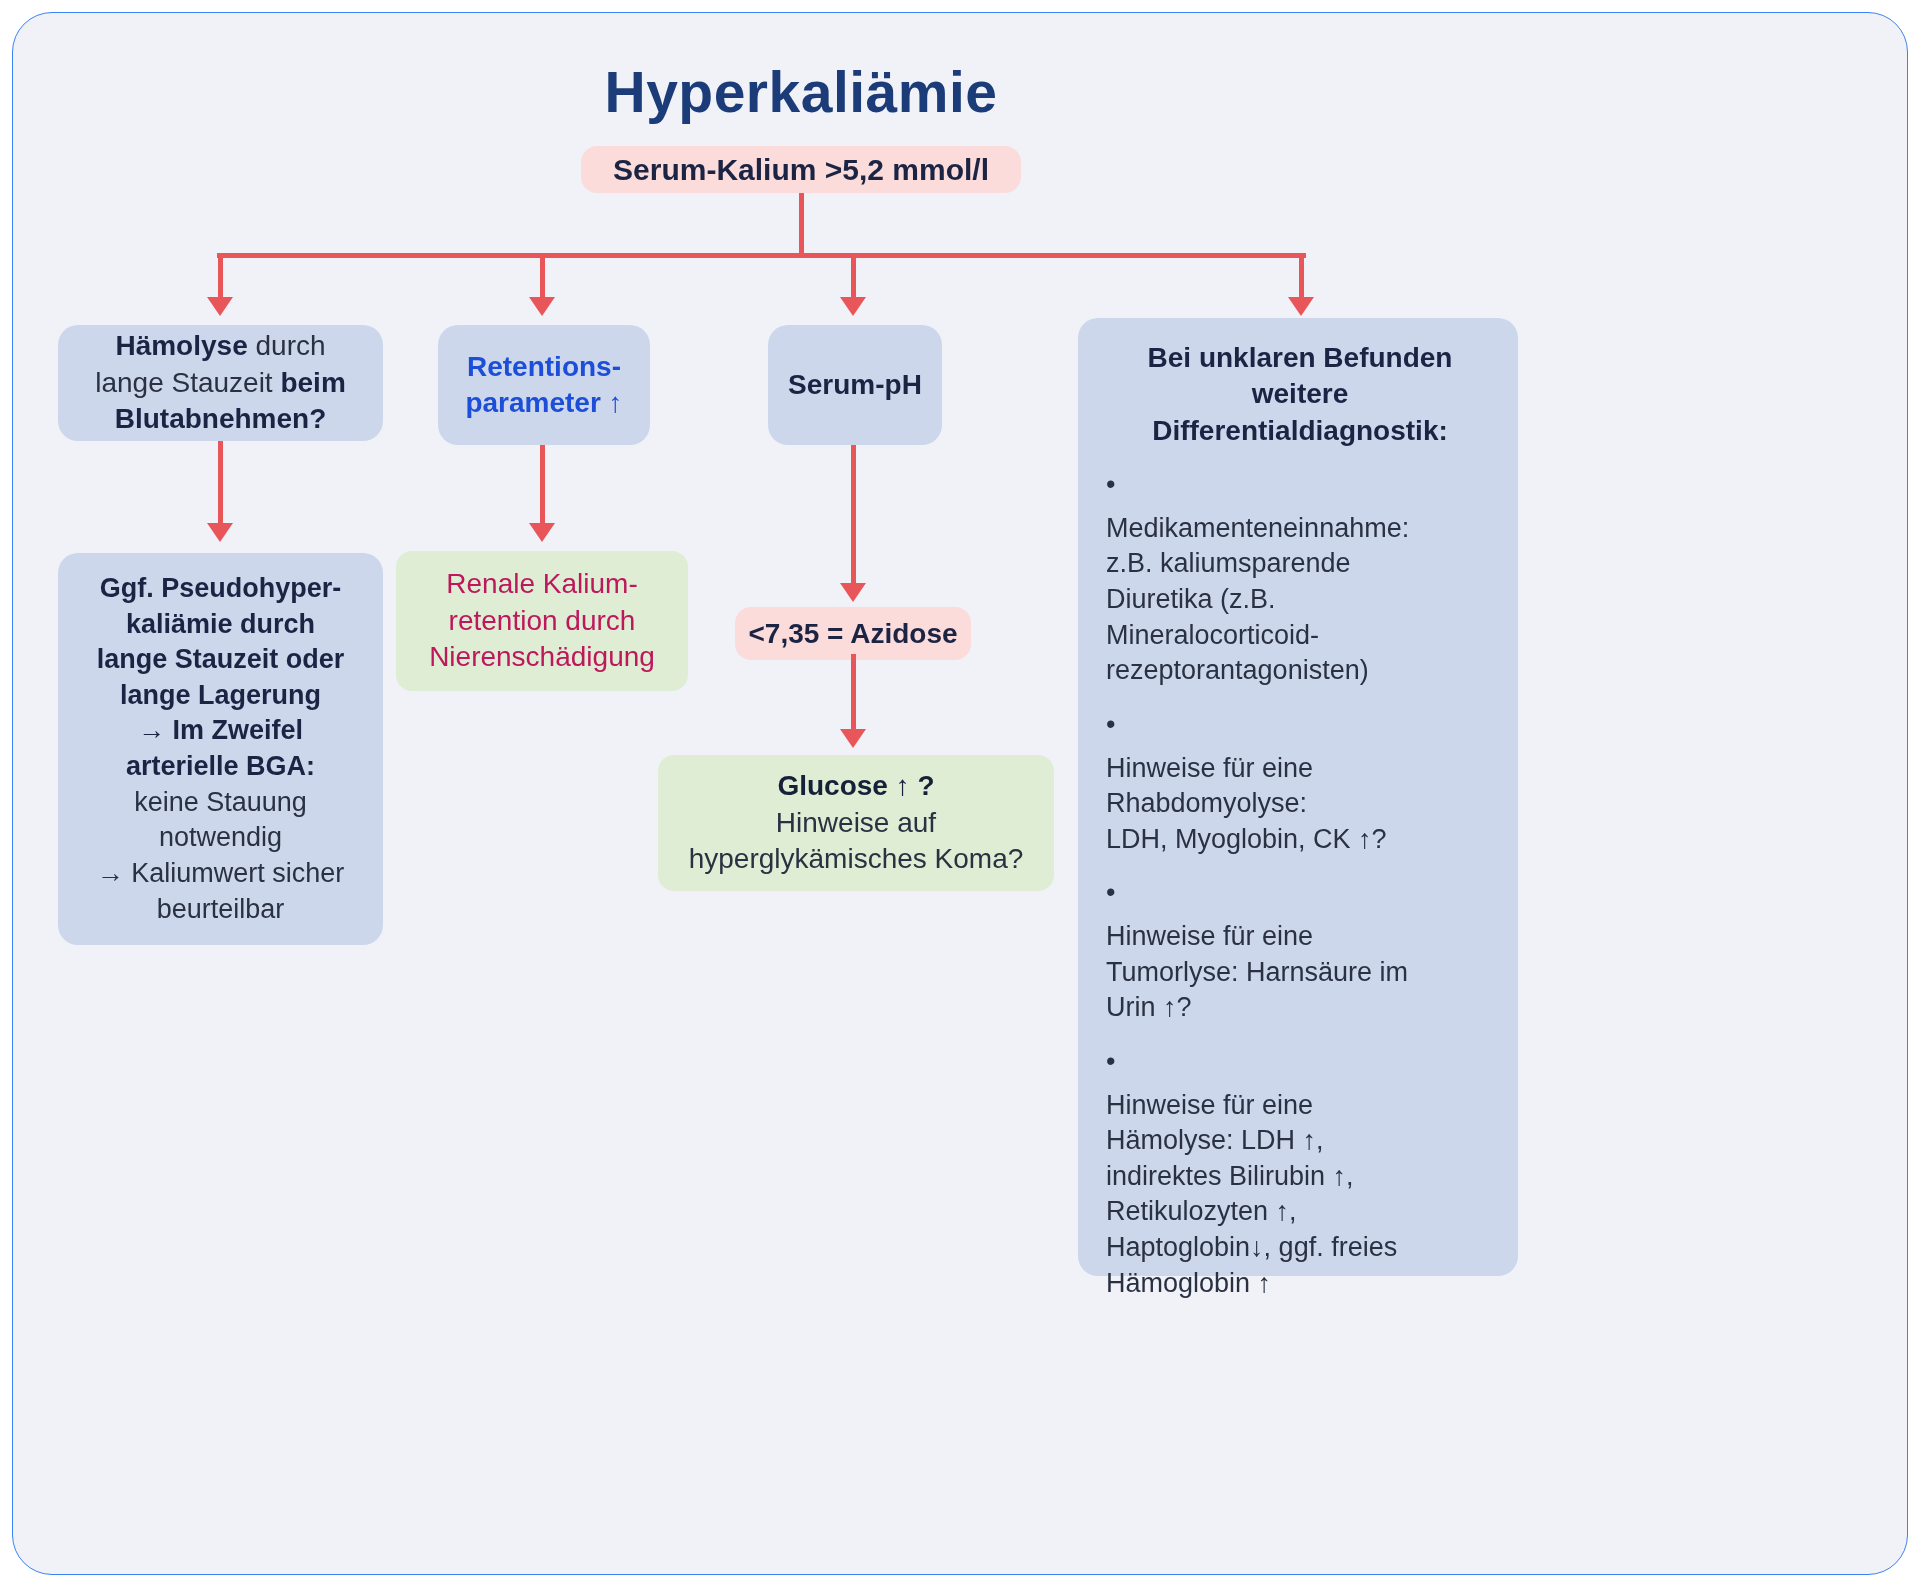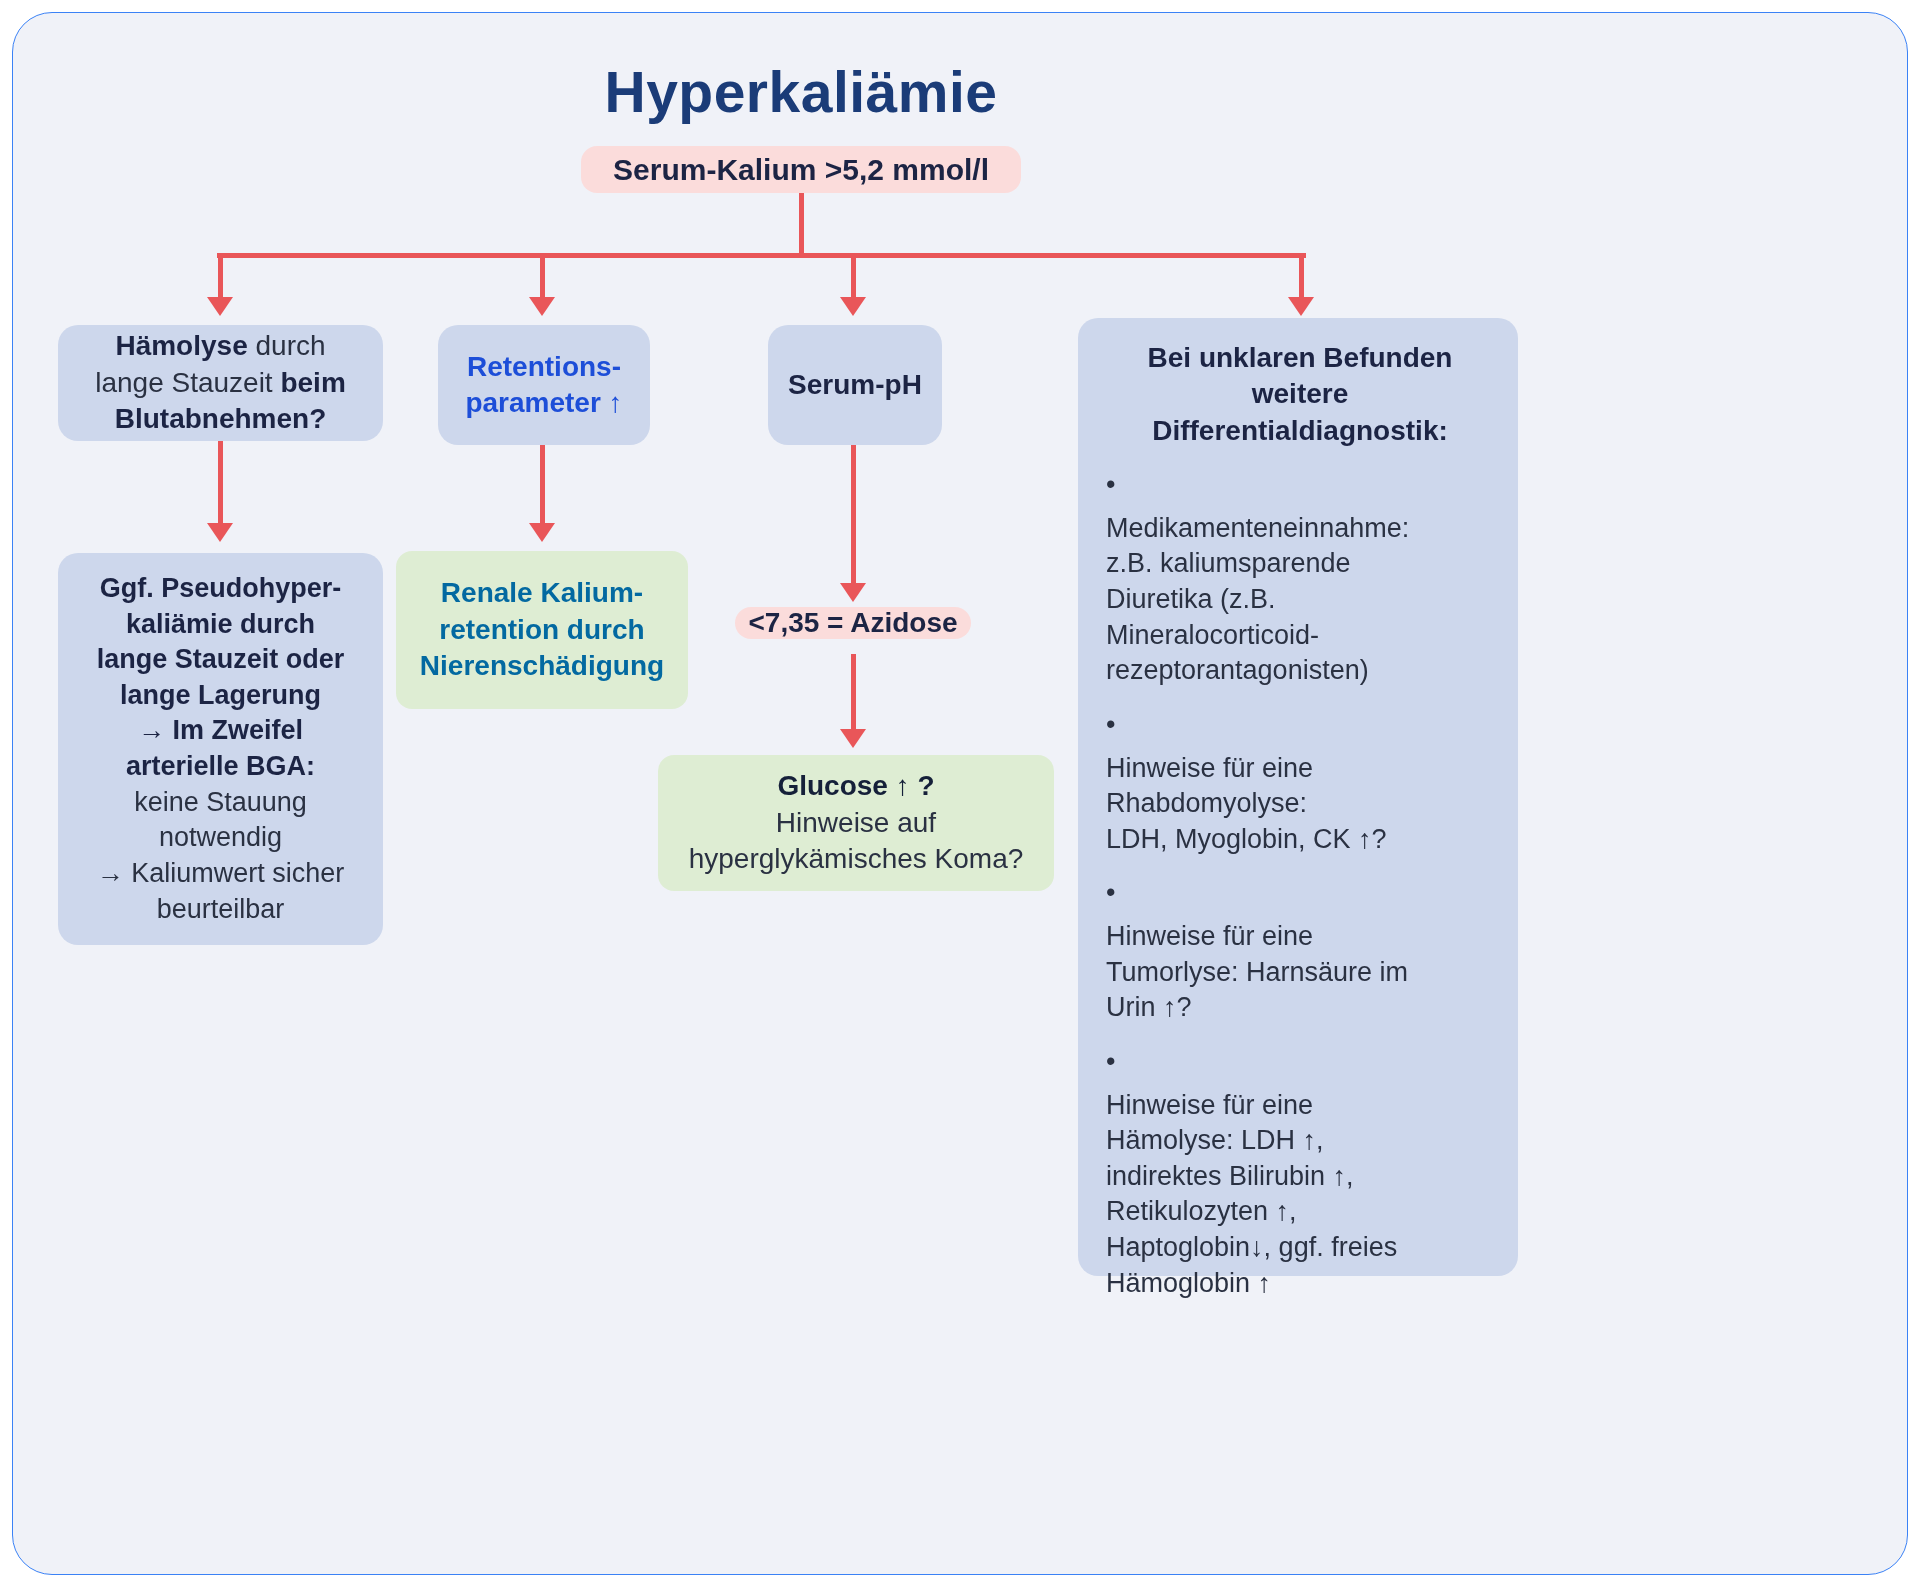--- a/index.html
+++ b/index.html
@@ -27,26 +27,26 @@
 
   .b1-head { left:45px; top:312px; width:325px; height:116px; padding:6px 14px;
              font-size:28px; line-height:1.3; color:#2a3142; }
   .b1-head b { color:#1c2444; }
   .b1-body { left:45px; top:540px; width:325px; height:392px; padding:10px 12px;
              font-size:27px; line-height:1.32; color:#2a3142; flex-direction:column; }
   .b1-body .bold { font-weight:700; color:#1c2444; }
 
   .b2-head { left:425px; top:312px; width:212px; height:120px;
              font-size:28px; line-height:1.3; font-weight:700; color:#1d4ed8; }
-  .b2-res  { left:383px; top:538px; width:292px; height:158px;
-             font-size:28px; line-height:1.3; font-weight:700; color:#0369a1; }
+  .b2-res  { left:383px; top:538px; width:292px; height:140px;
+             font-size:28px; line-height:1.3; font-weight:400; color:#be185d; }
 
   .b3-head { left:755px; top:312px; width:174px; height:120px;
              font-size:28px; font-weight:700; color:#1c2444; }
-  .b3-acid { left:722px; top:594px; width:236px; height:32px;
+  .b3-acid { left:722px; top:594px; width:236px; height:53px;
              font-size:28px; font-weight:700; color:#1c2444; }
   .b3-gluc { left:645px; top:742px; width:396px; height:136px; flex-direction:column;
              font-size:28px; line-height:1.3; color:#2a3142; }
   .b3-gluc .bold { font-weight:700; color:#152039; }
 
   .b4 { left:1065px; top:305px; width:440px; height:958px;
         display:block; padding:22px 24px 20px 28px; text-align:left; }
   .b4-header { text-align:center; font-size:28px; font-weight:700; color:#1c2444;
                line-height:1.3; margin-bottom:18px; white-space:pre-line; }
   .bullet { display:flex; gap:8px; margin-bottom:18px;flex-direction:column; }

